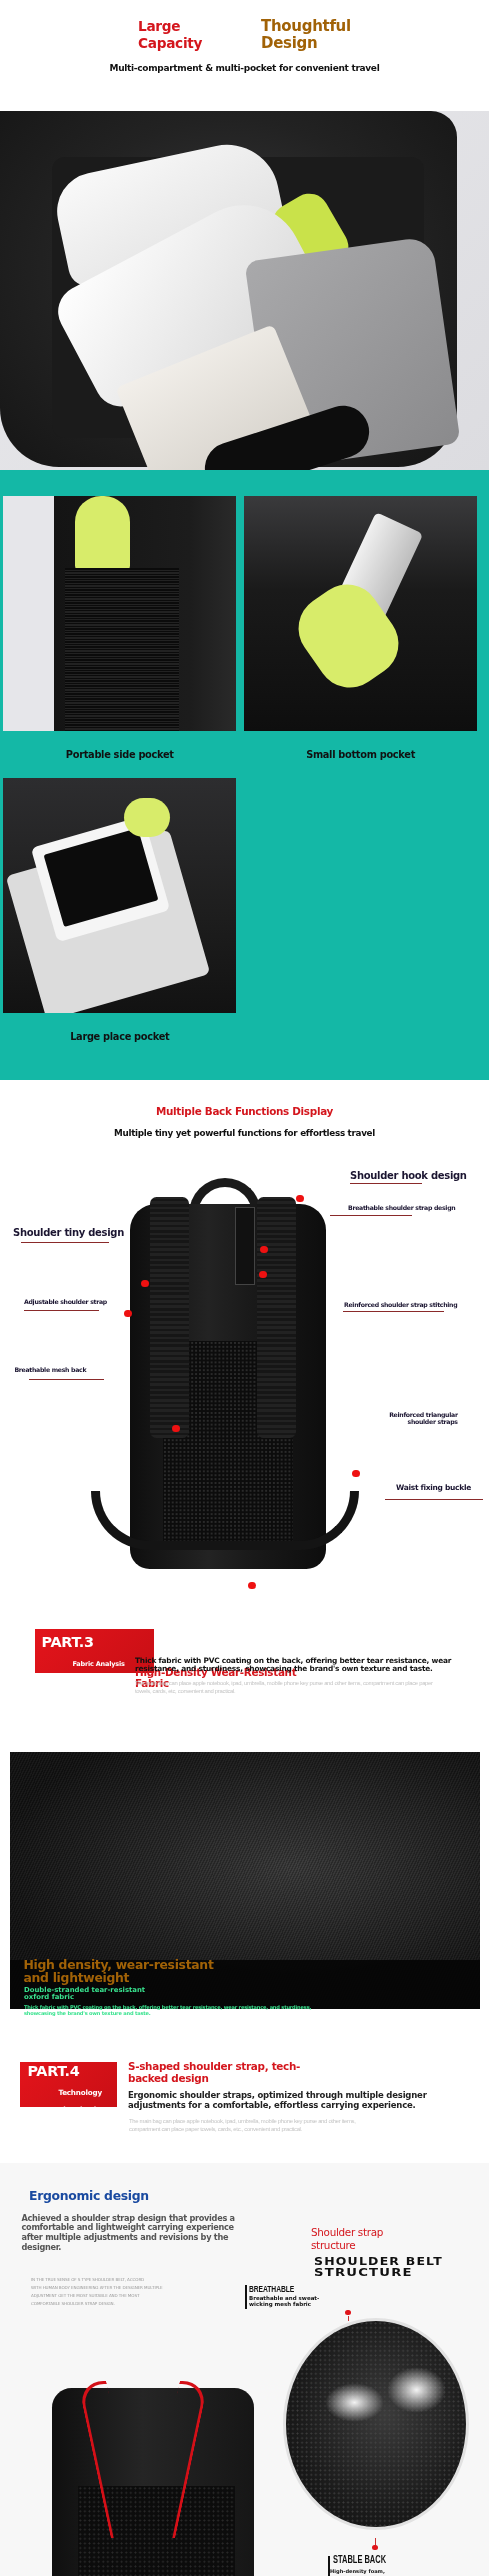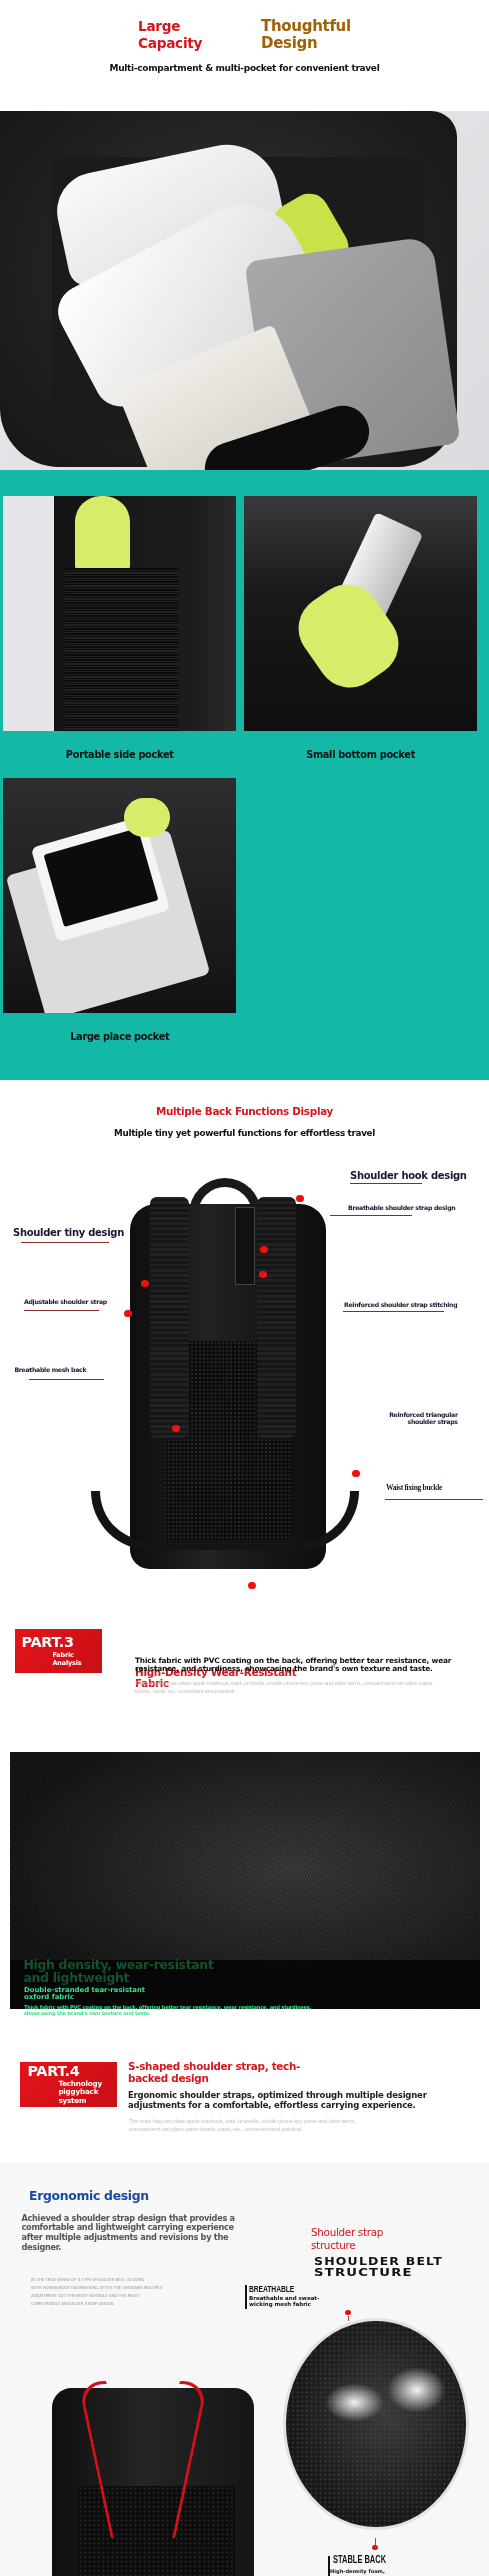--- a/index.html
+++ b/index.html
@@ -59,22 +59,22 @@
   .lbl { position: absolute; font-weight: bold; color: #1b1531; letter-spacing: -0.3px; white-space: nowrap; }
   .lbl.lg { font-size: 10px; }
   .lbl.sm { font-size: 6.2px; }
   .ul { position: absolute; height: 0.7px; background: #8a2a2a; }
 
   
   .s4 { height: 692px; position: relative; background: #fff; }
   .badge { position: absolute; background: linear-gradient(135deg,#e3141b,#c90f15); color: #fff; }
   .badge .big { font-weight: bold; font-size: 14.4px; letter-spacing: -0.3px; line-height: 15.7px; }
   .badge .small { font-size: 6.5px; font-weight: bold; line-height: 8.5px; letter-spacing: -0.2px; }
-  .s4 .badge { left: 15px; top: 34px; width: 87px; height: 44px; padding: 6.5px 0 0 6.5px; }
-  .s4 .badge .small { margin-top: 0; padding-left: 31px; }
+  .s4 .badge { left: 35px; top: 34px; width: 119px; height: 44px; padding: 6.5px 0 0 6.5px; }
+  .s4 .badge .small { margin-top: 9px; padding-left: 31px; }
   .h-red { position: absolute; color: #d4161d; font-weight: bold; font-size: 10.4px; line-height: 11.7px; letter-spacing: -0.3px; }
   .body-b { position: absolute; color: #111; font-weight: bold; font-size: 7.4px; line-height: 8.5px; letter-spacing: -0.2px; }
   .faint { position: absolute; color: #c4c4c4; font-family: "Liberation Sans Narrow", "Liberation Sans", sans-serif; font-size: 5.9px; line-height: 8.5px; letter-spacing: -0.3px; }
   .fabric { position: absolute; left: 9.8px; top: 157px; width: 470px; height: 257px; background:
       repeating-linear-gradient(115deg, #1c1c1c 0 1.3px, #2d2d2d 1.3px 2.6px); overflow: hidden; }
   .fabric .shade { position:absolute; inset:0; background: radial-gradient(ellipse at 60% 45%, rgba(255,255,255,0.08) 0%, rgba(0,0,0,0.45) 75%); }
   .fabric .overlay { position: absolute; left: 0; right: 0; bottom: 0; height: 49px; background: rgba(5,5,5,0.92); }
 
   
   .s6 { height: 744px; position: relative; background: #f7f7f7; }
@@ -195,21 +195,21 @@
 
     <div class="lbl sm" style="left:14.4px;top:286px;">Breathable mesh back</div>
     <div class="ul" style="left:29px;top:299px;width:75px;"></div>
     <div class="dot" style="left:172px;top:345px;"></div>
 
     <div class="lbl sm" style="left:386px;top:331px;text-align:right;">
       <div>Reinforced triangular</div>
       <div style="padding-left:21.5px;">shoulder straps</div>
     </div>
     <div class="dot" style="left:352px;top:390px;"></div>
-    <div class="lbl lg" style="left:386px;top:403px;font-size:7.5px;font-family:Liberation Serif, serif;">Waist fixing buckle</div>
+    <div class="lbl lg" style="left:396px;top:403px;font-size:7.5px;">Waist fixing buckle</div>
     <div class="ul" style="left:385px;top:419px;width:98px;"></div>
     <div class="dot" style="left:248px;top:502px;"></div>
   </section>
 
   <section class="s4">
     <div class="badge">
       <div class="big">PART.3</div>
       <div class="small">Fabric Analysis</div>
     </div>
     <div class="h-red" style="left:135px;top:32px;margin-top:40px;">
@@ -217,21 +217,21 @@
       <div>Fabric</div>
     </div>
     <div class="body-b" style="left:135px;top:62px;width:320px;">Thick fabric with PVC coating on the back, offering better tear resistance, wear resistance, and sturdiness, showcasing the brand's own texture and taste.</div>
     <div class="faint" style="left:135px;top:84px;width:300px;">The main bag can place apple notebook, ipad, umbrella, mobile phone key purse and other items, compartment can place paper towels, cards, etc, convenient and practical.</div>
 
     <div class="fabric">
       <div class="shade"></div>
       <div class="overlay"></div>
     </div>
     <div class="fabric-caption">
-      <div class="h-red" style="left:23.5px;top:363px;font-size:12.4px;line-height:13.7px;color:#14532d;">
+      <div class="h-red" style="left:23.5px;top:363px;font-size:12.4px;line-height:13.7px;color:#a16207;">
         <div>High density, wear-resistant</div>
         <div>and lightweight</div>
       </div>
       <div style="position:absolute;left:24px;top:392px;color:#39e38f;font-weight:bold;font-size:6.9px;line-height:7.8px;">
         <div>Double-stranded tear-resistant</div>
         <div>oxford fabric</div>
       </div>
       <div style="position:absolute;left:24px;top:409px;color:#39e38f;font-weight:bold;font-size:5.1px;line-height:6.5px;letter-spacing:-0.2px;">
         <div>Thick fabric with PVC coating on the back, offering better tear resistance, wear resistance, and sturdiness,</div>
         <div>showcasing the brand's own texture and taste.</div>

